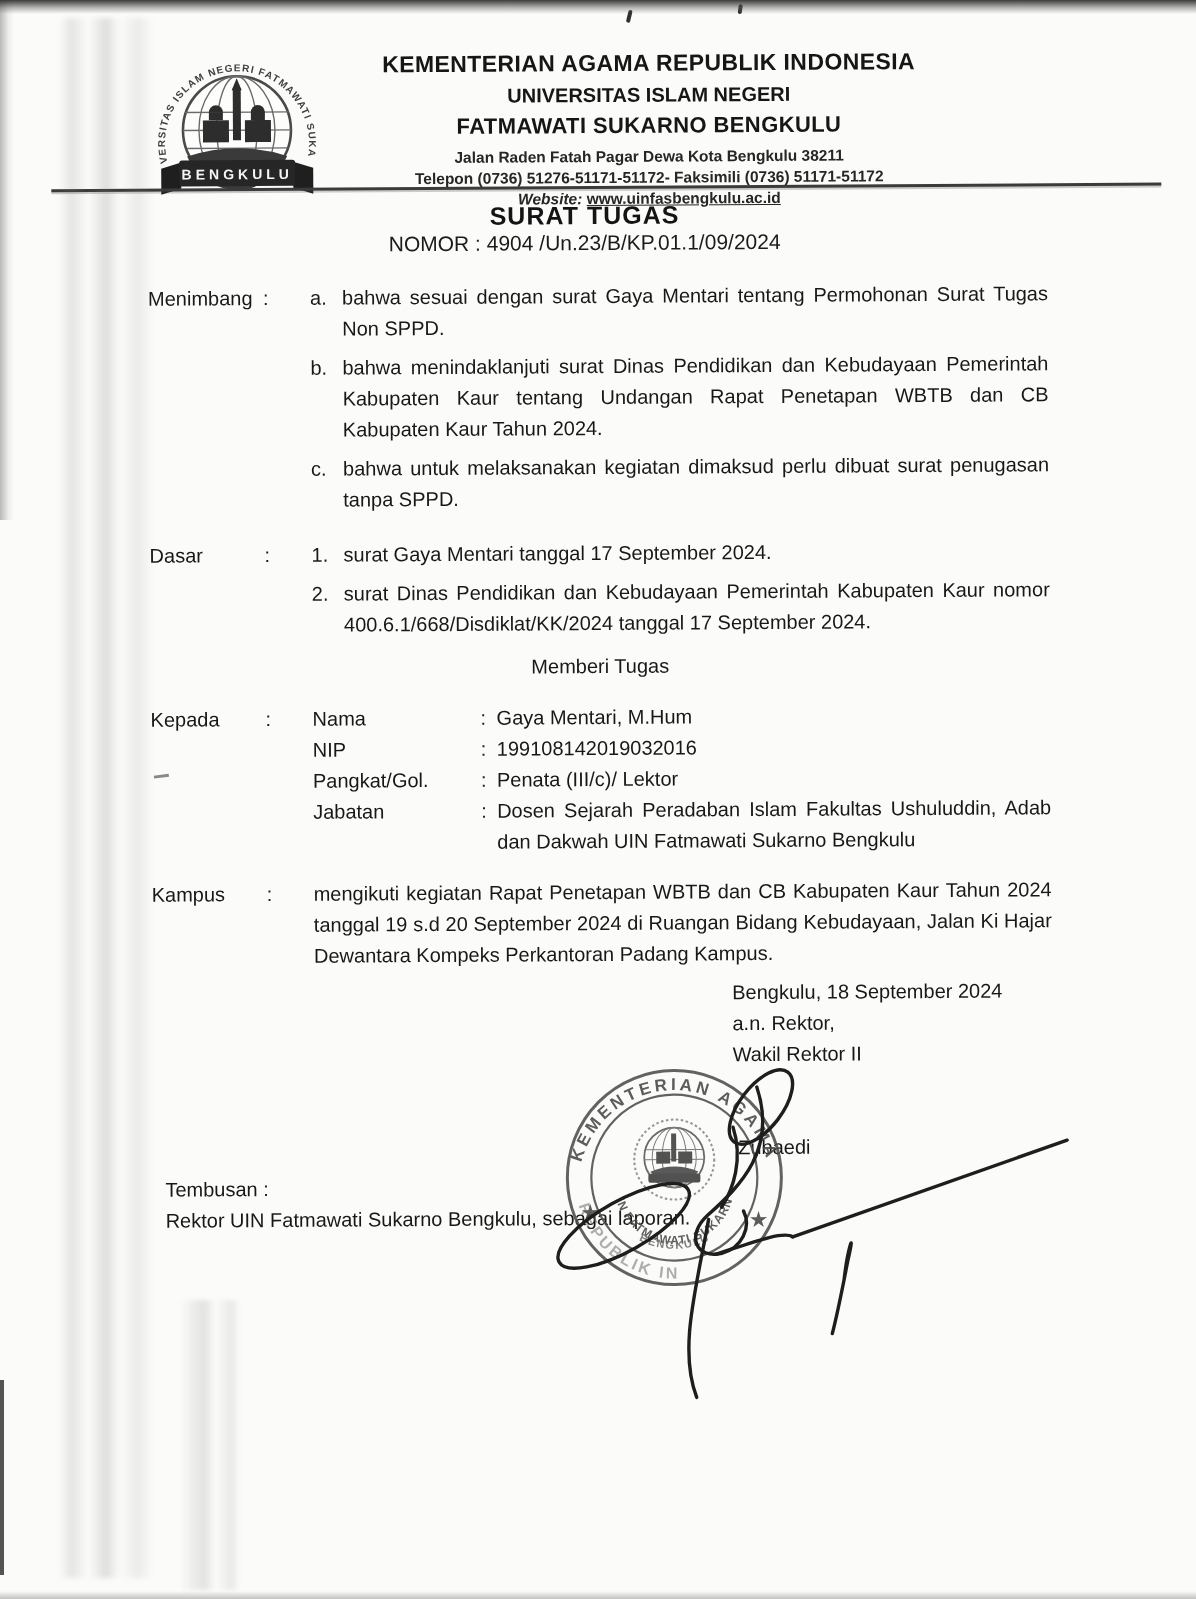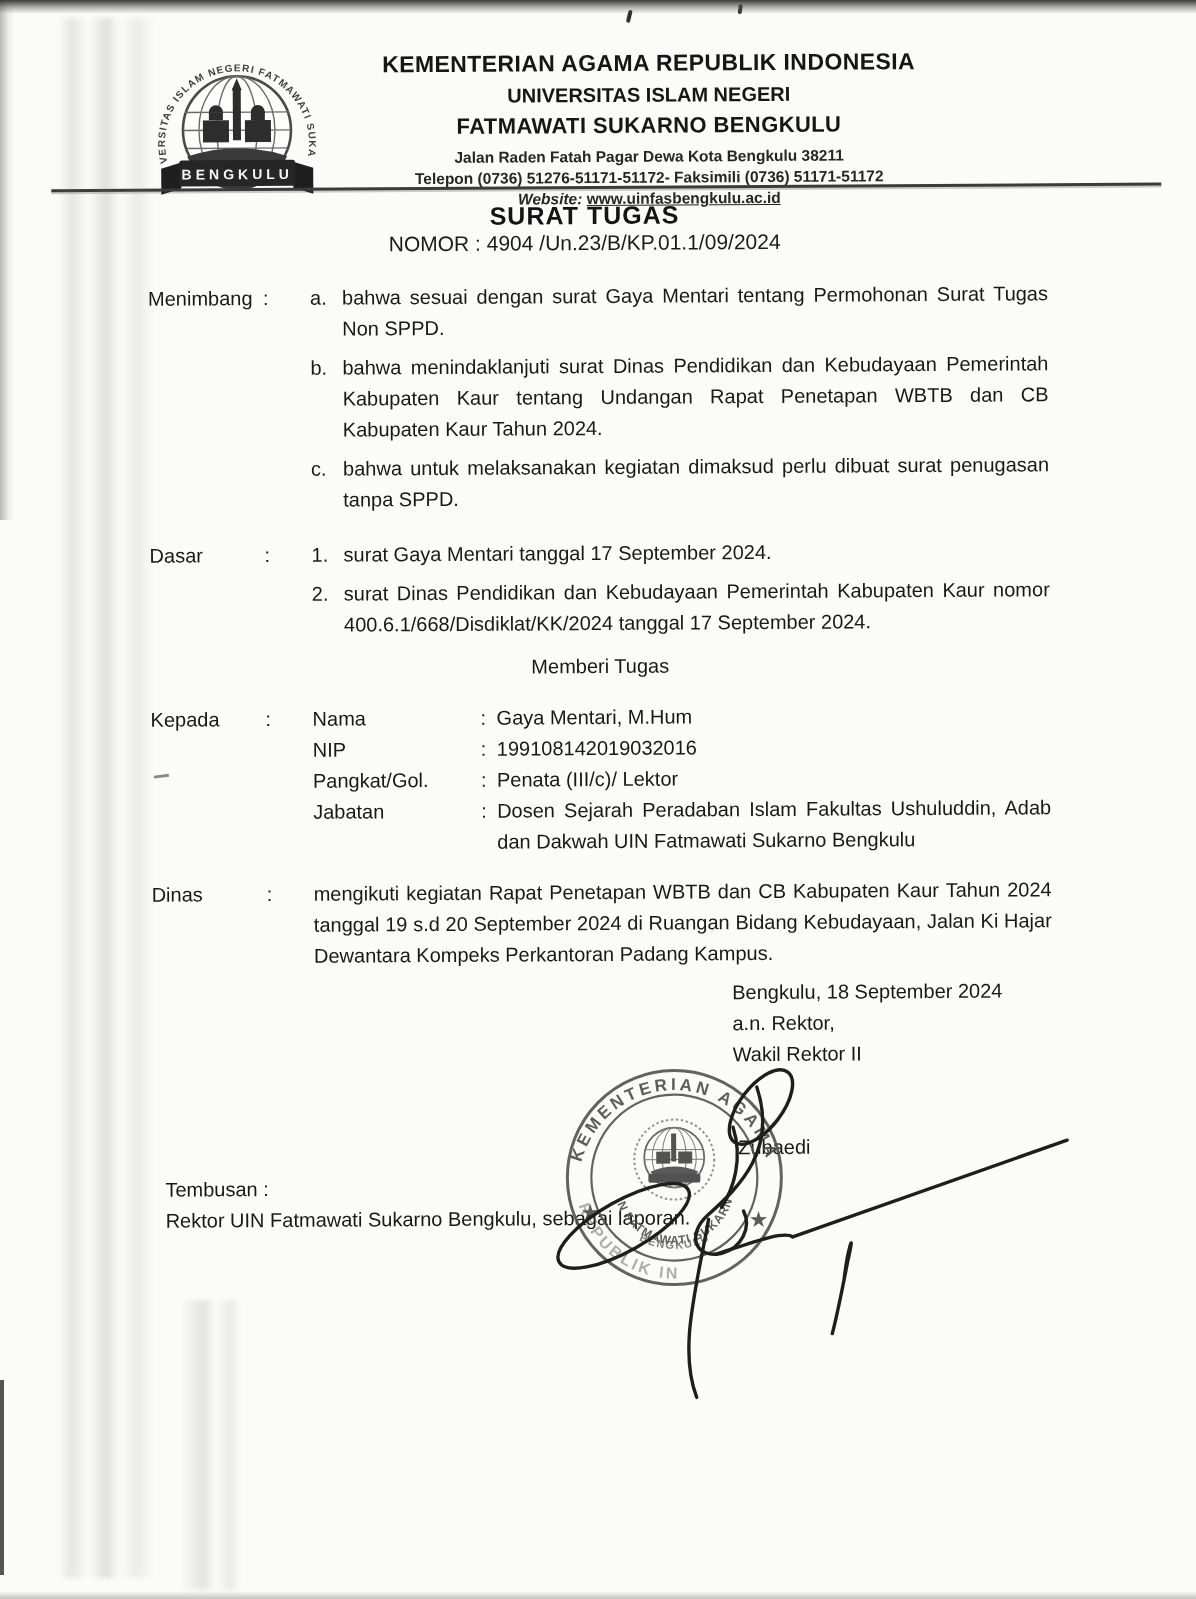--- a/index.html
+++ b/index.html
@@ -194,21 +194,21 @@
           </div>
           <div class="kfields">
             <div>Jabatan</div>
             <div>:</div>
             <div class="kv">Dosen Sejarah Peradaban Islam Fakultas Ushuluddin, Adab dan Dakwah UIN Fatmawati Sukarno Bengkulu</div>
           </div>
         </div>
       </div>
 
       <div class="row sec-untuk">
-        <div class="lbl">Dinas</div>
+        <div class="lbl">Kampus</div>
         <div class="colon">:</div>
         <div class="jtext">mengikuti kegiatan Rapat Penetapan WBTB dan CB Kabupaten Kaur Tahun 2024 tanggal 19 s.d 20 September 2024 di Ruangan Bidang Kebudayaan, Jalan Ki Hajar Dewantara Kompeks Perkantoran Padang Kampus.</div>
       </div>
 
       <div class="sig-block">
         <div>Bengkulu, 18 September 2024</div>
         <div>a.n. Rektor,</div>
         <div>Wakil Rektor II</div>
       </div>
       <div class="sig-name">Zubaedi</div>

